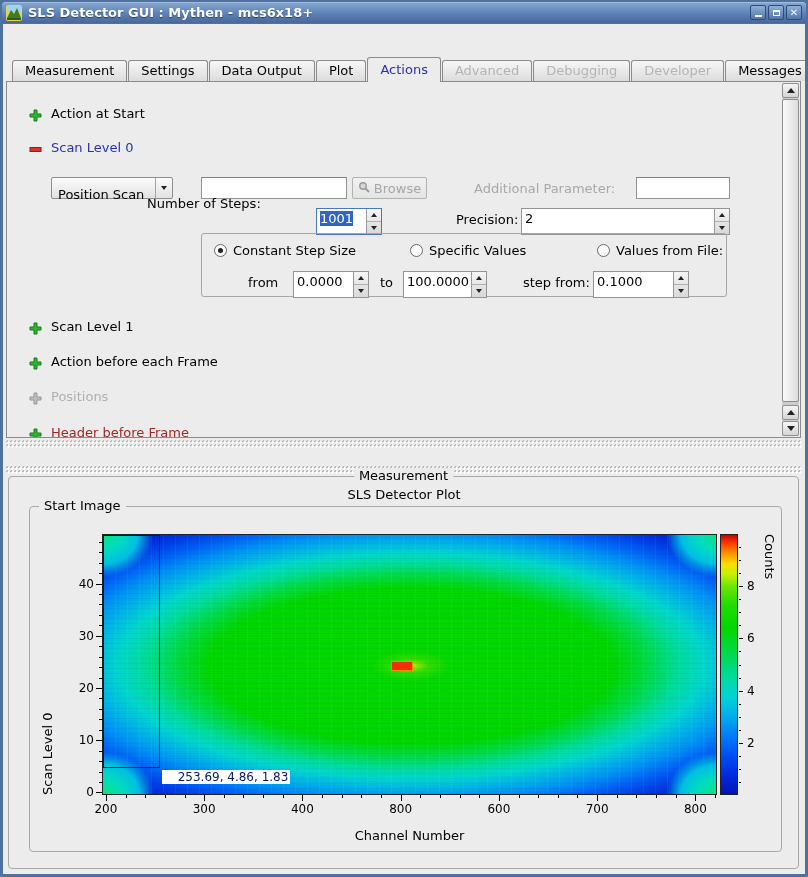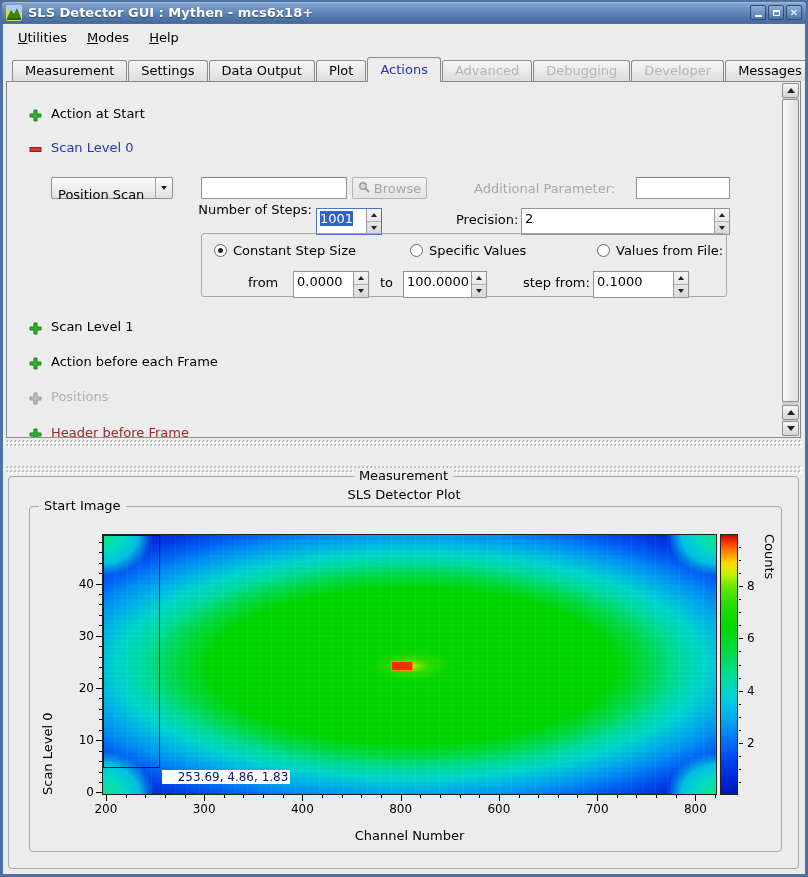--- a/index.html
+++ b/index.html
@@ -151,25 +151,20 @@
           <span class="glyph-max"></span>
         </span>
       <span class="winbtn">
           <span class="glyph-close">✕</span>
         </span>
     </span>
   </div>
 
   <div class="client">
 
-    <div class="menubar">
-      <span class="menu-item">Utilities</span>
-      <span class="menu-item">Modes</span>
-      <span class="menu-item">Help</span>
-    </div>
 
     <div class="tabbar">
       <span class="tab">Measurement</span>
       <span class="tab">Settings</span>
       <span class="tab">Data Output</span>
       <span class="tab">Plot</span>
       <span class="tab selected">Actions</span>
       <span class="tab disabled">Advanced</span>
       <span class="tab disabled">Debugging</span>
       <span class="tab disabled">Developer</span>
@@ -205,21 +200,21 @@
         <span><svg width="12" height="12" viewBox="0 0 12 12">
               <circle cx="5" cy="5" r="3.2" fill="#d8d8d8" stroke="#9a9a9a" stroke-width="1.4"></circle>
               <line x1="7.5" y1="7.5" x2="11" y2="11" stroke="#9a9a9a" stroke-width="1.8"></line>
             </svg></span>
         <span>Browse</span>
       </div>
 
       <span class="flabel disabled-text" style="left:467px;top:99px">Additional Parameter:</span>
       <div class="lineedit" style="left:629px;top:95px;width:94px"></div>
 
-      <span class="flabel" style="left:140px;top:120px;width:165px;text-align:right">Number of Steps:</span>
+      <span class="flabel" style="left:140px;top:114px;width:165px;">Number of Steps:</span>
       <div class="spinbox focused" style="left:309px;top:126px;width:66px">
         <span class="spin-value"><span class="text-selected">1001</span></span>
         <span class="spin-btns">
           <span class="spin-btn">
               <i class="arr-up-s"></i>
             </span>
           <span class="spin-btn">
               <i class="arr-down-s"></i>
             </span>
         </span>

